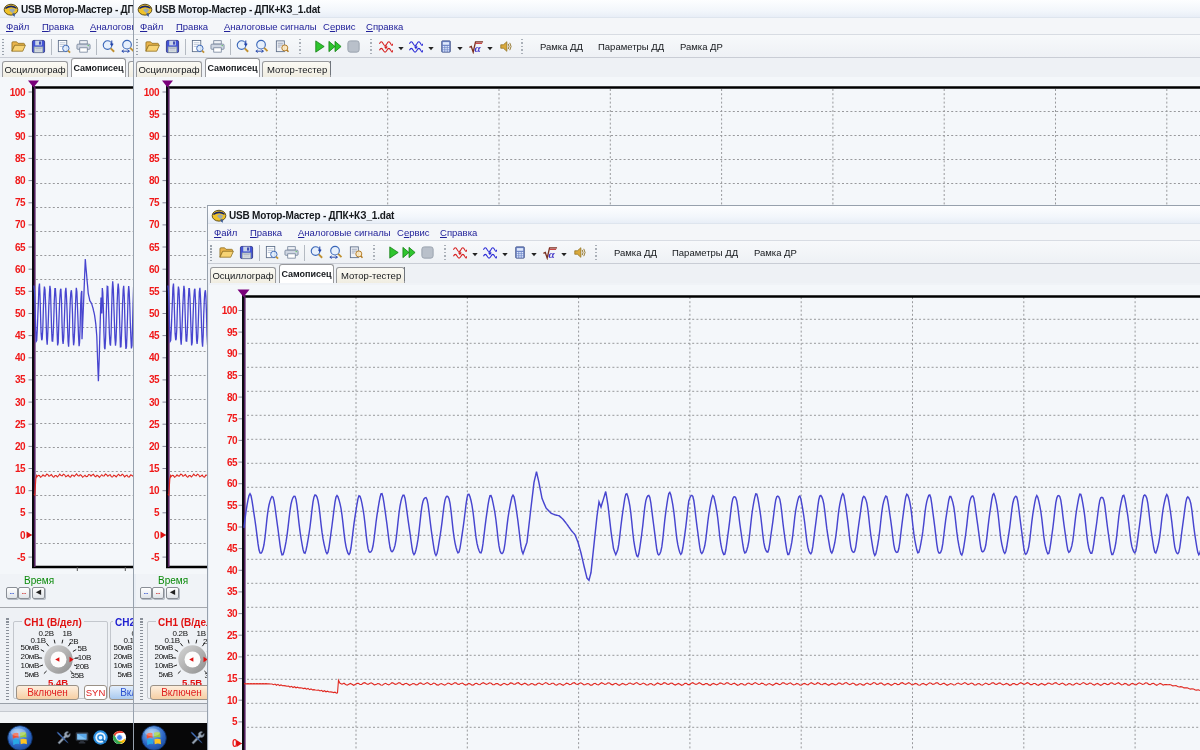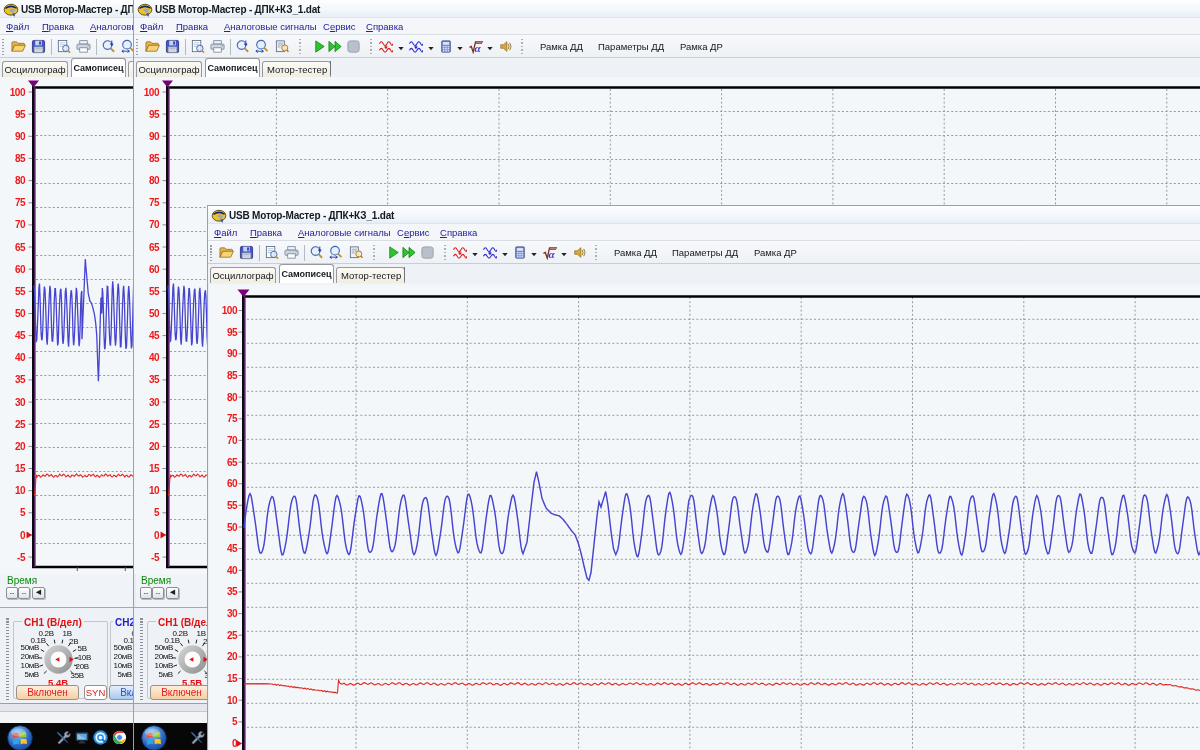--- a/index.html
+++ b/index.html
@@ -16,21 +16,21 @@
 .dsep{position:absolute;top:4px;width:2px;height:16px;background:repeating-linear-gradient(#aab0b8 0 1.5px,transparent 1.5px 3.5px)}
 .grip{position:absolute;top:4px;width:2px;height:16px;background:repeating-linear-gradient(#9aa2ac 0 1.5px,#eef1f5 1.5px 3px)}
 .tabrow{position:absolute;left:0;top:58px;right:0;height:19px;background:#eef1f5}
 .tab{position:absolute;top:3px;height:16px;background:linear-gradient(#fbfaf4,#f0ede1);border:1px solid #98999c;border-bottom:none;border-radius:3px 3px 0 0;font-size:9.5px;color:#15181c;text-align:center;line-height:15px;white-space:pre}
 .tab.act{top:0;height:19px;background:#fff;line-height:18px;font-weight:bold;font-size:9px}
 .tabsep{position:absolute;top:3px;width:1px;height:14px;background:#70757c}
 .chart{position:absolute}
 .gd{stroke:#98999c;stroke-width:1;stroke-dasharray:2 2.2;fill:none}
 .lb{font-family:"Liberation Sans",sans-serif;font-size:10px;font-weight:bold;letter-spacing:-0.5px;fill:#f01818;text-anchor:end}
 .ic{position:absolute}
-.timelbl{position:absolute;left:7px;top:575px;font-size:10px;color:#0a8a0a}
+.timelbl{position:absolute;left:24px;top:575px;font-size:10px;color:#0a8a0a}
 .mbtn{position:absolute;top:587px;width:12px;height:12px;background:linear-gradient(#ffffff,#dfe3e8);border:1px solid #8a8f96;border-radius:2px;font-size:8px;font-weight:bold;text-align:center;line-height:8px;box-shadow:1px 1px 0 rgba(120,130,145,0.5)}
 .chrow{position:absolute;left:0;top:607px;right:0;height:96px;background:#eef1f5;border-top:1px solid #a5a8ad}
 .grip2{position:absolute;left:6px;top:10px;width:3px;height:82px;background:repeating-linear-gradient(#8a9099 0 1.5px,#eef1f5 1.5px 3px)}
 .chgroup{position:absolute;top:13px;height:78px;border:1px solid #c3c7cd;border-radius:2px}
 .chname{position:absolute;top:9px;font-size:10px;font-weight:bold;background:#eef1f5;padding:0 2px;white-space:pre}
 .kl{position:absolute;font-size:8px;color:#111;white-space:pre;letter-spacing:-0.3px}
 .kval{position:absolute;top:69px;font-size:9.5px;font-weight:bold;color:#e01010}
 .onbtn{position:absolute;top:77px;width:63px;height:15px;background:linear-gradient(#fdeedd,#f6cfa4);border:1px solid #9a9186;border-radius:3px;font-size:10px;color:#e02020;text-align:center;line-height:13.5px;overflow:hidden;white-space:pre}
 .onbtn.blue{background:linear-gradient(#e4effc,#a9c9ef);color:#2b50d0}
 .synbtn{position:absolute;top:77px;width:23px;height:15px;background:#fff;border:1px solid #9a9186;border-radius:3px;font-size:9.5px;color:#e02020;text-align:center;line-height:14px}

